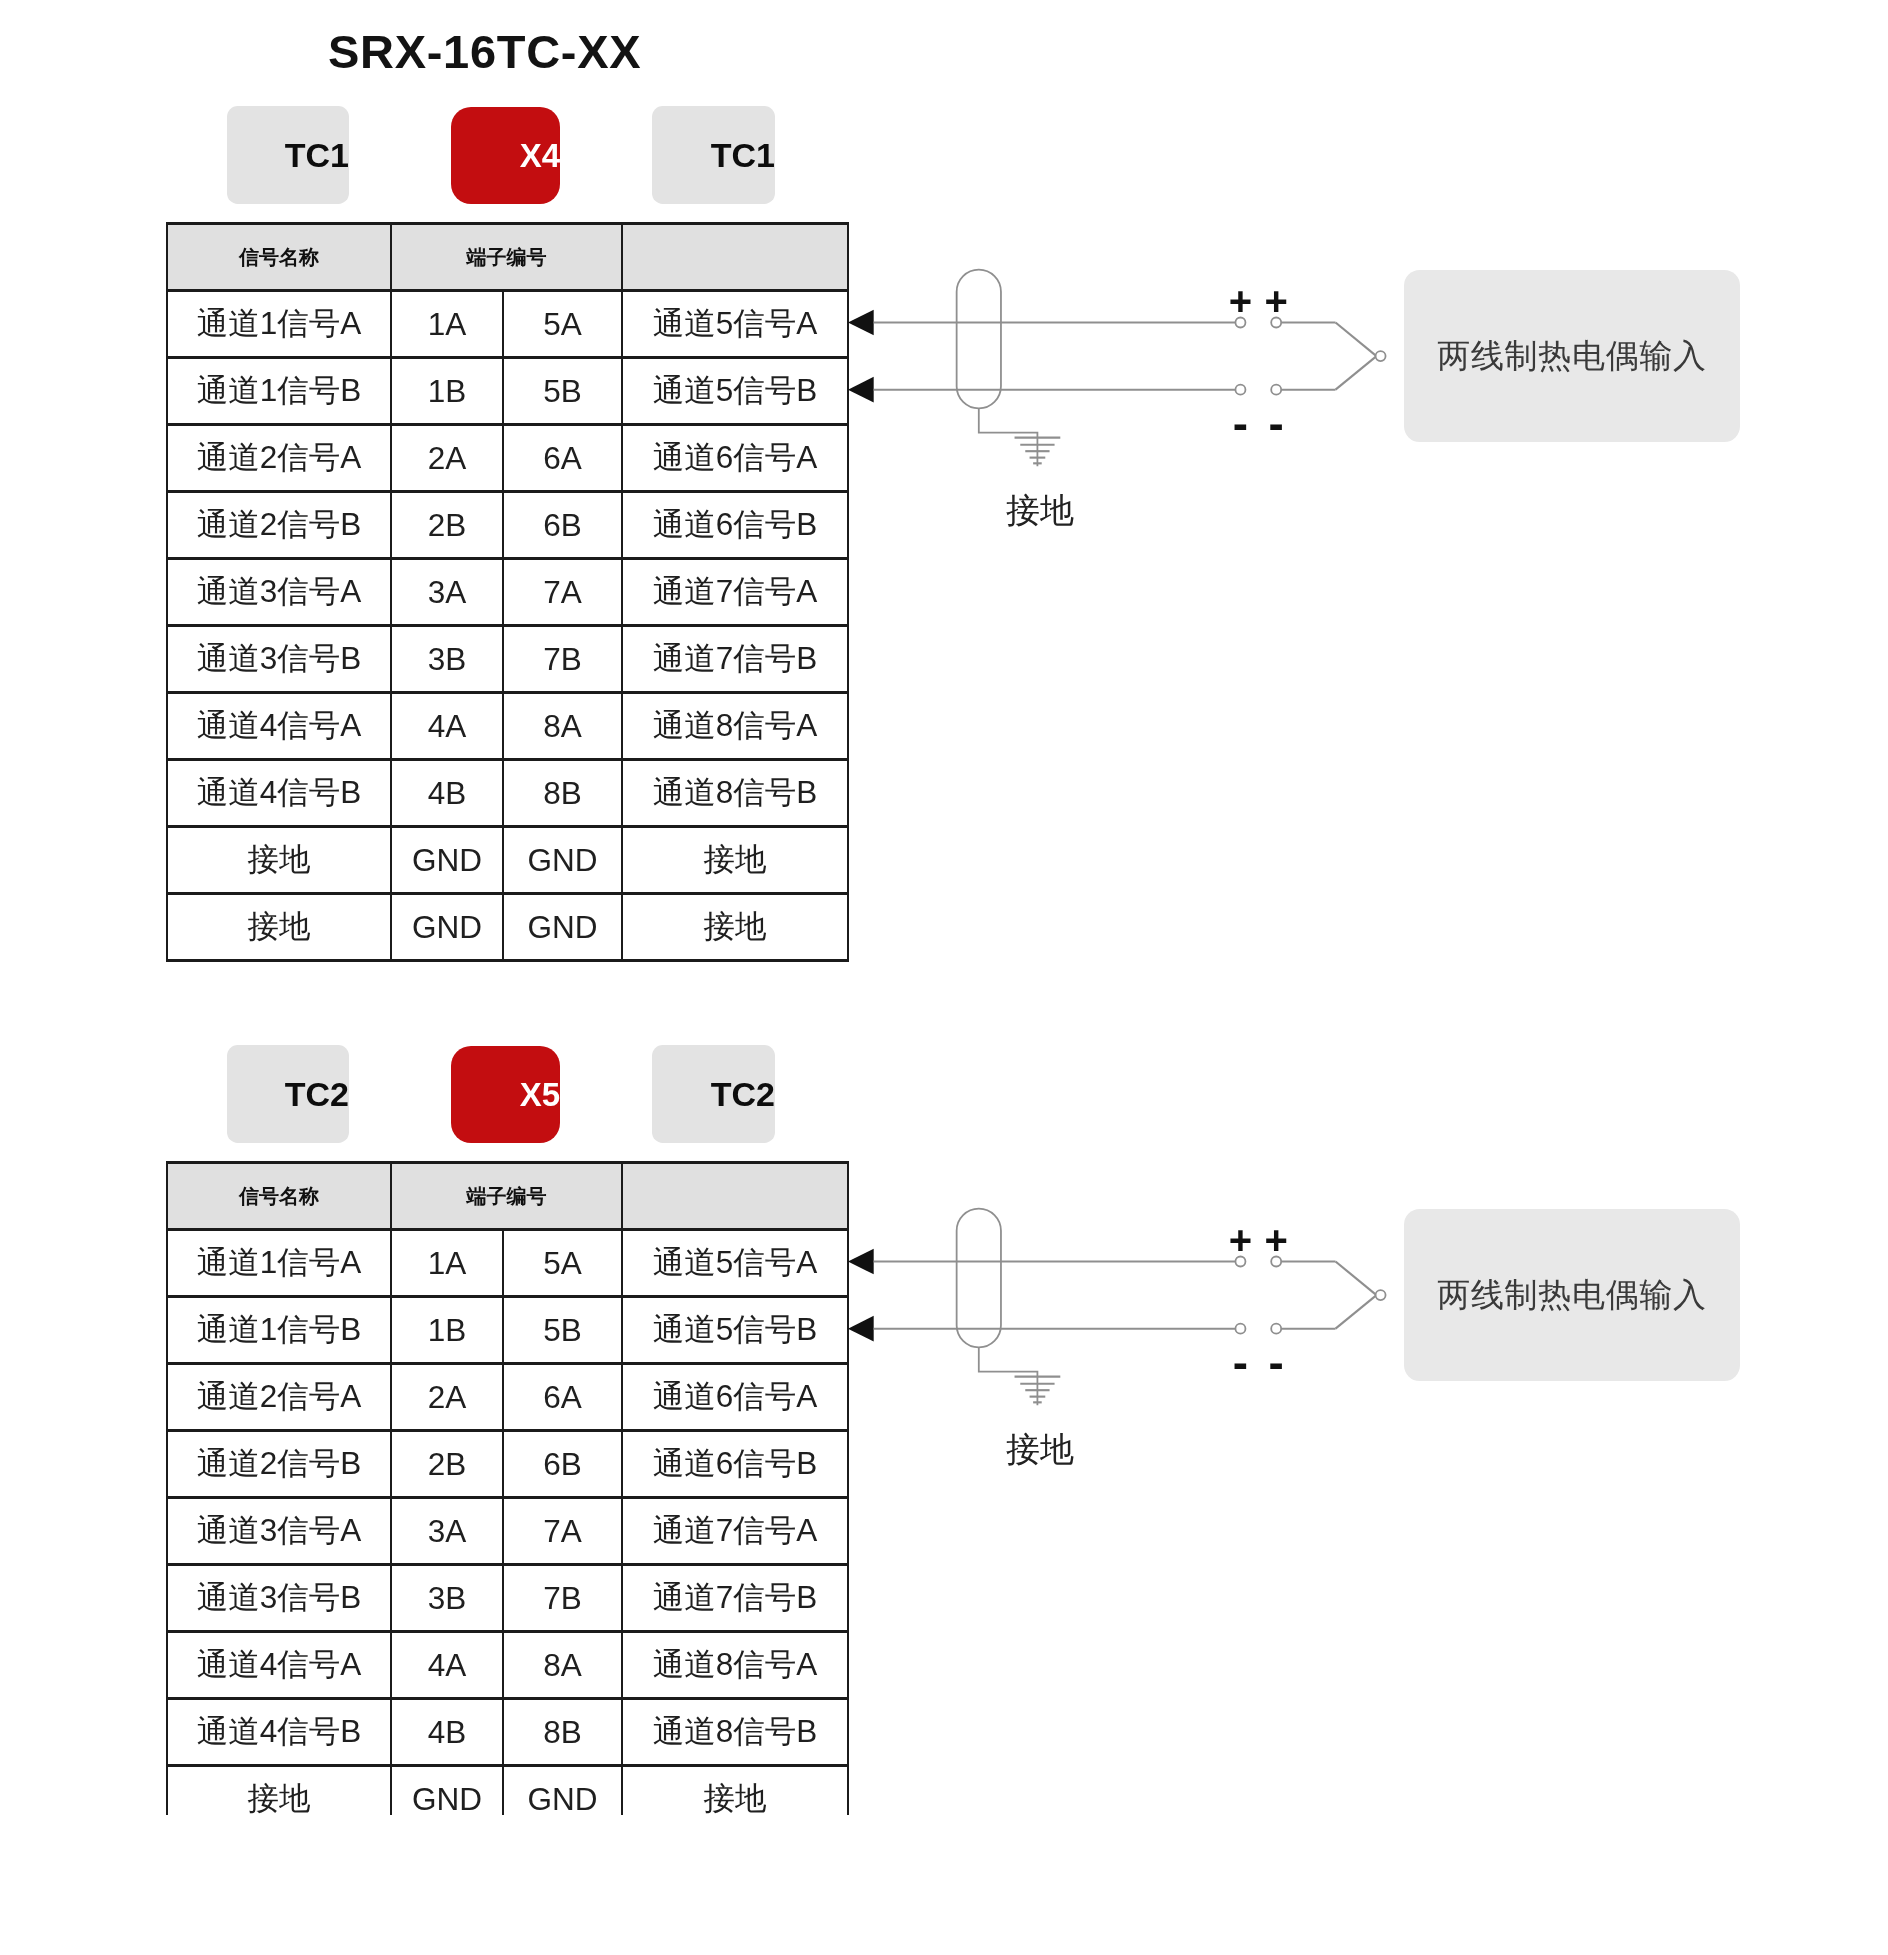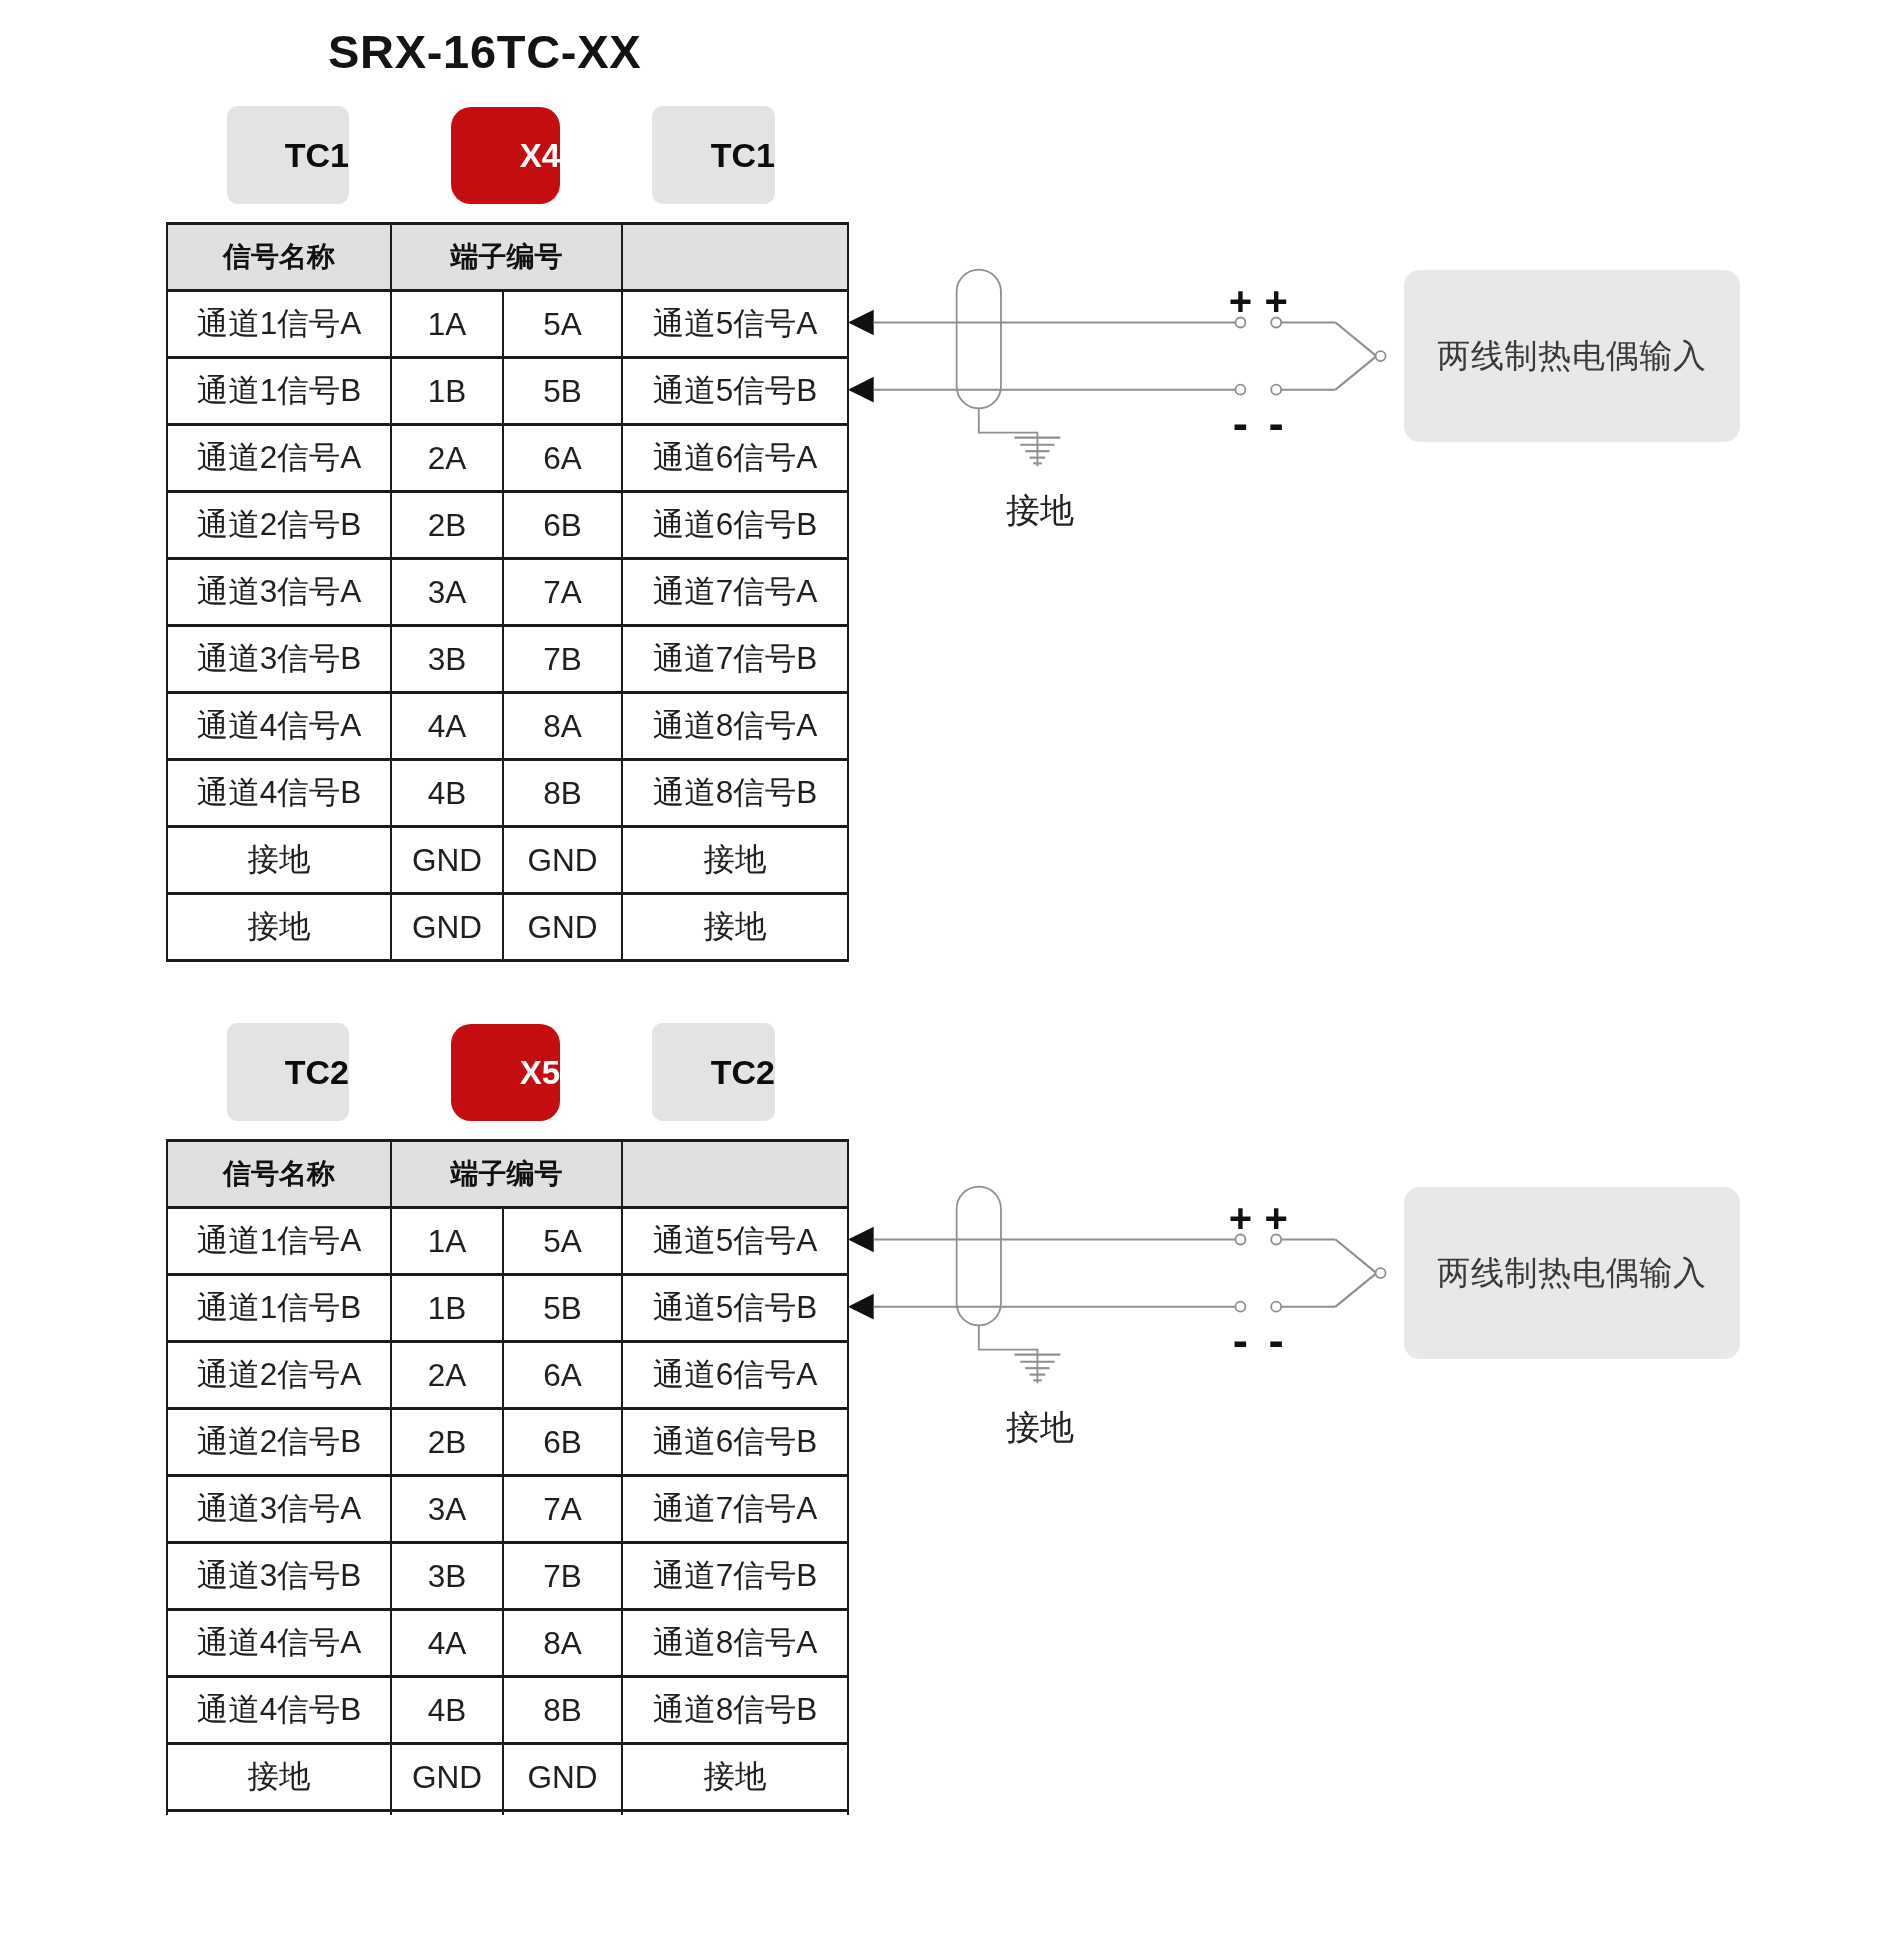--- a/index.html
+++ b/index.html
@@ -18,21 +18,21 @@
   .badge.b-mid{left:451px;width:109px;top:107px;height:97px;font-size:33px;}
   .badge.b-right{left:652px;width:123px;}
 
   
   table.tbl{position:absolute;left:166px;top:222px;width:680px;border-collapse:collapse;table-layout:fixed;}
   table.tbl th,table.tbl td{
     border:2.1px solid #1b1b1b;border-top-width:3.6px;border-bottom-width:3.6px;
     height:67px;text-align:center;vertical-align:middle;padding:0;
     font-size:31.5px;color:#1f1f1f;background:#ffffff;box-sizing:border-box;
     white-space:nowrap;overflow:hidden;}
-  table.tbl th{background:#e0e0e0;font-weight:bold;font-size:28px;color:#111111;}
+  table.tbl th{background:#e0e0e0;font-weight:bold;font-size:20px;color:#111111;}
 
   
   .svg-diagram{position:absolute;left:846px;top:236px;width:909px;height:336px;}
 
   .ground-label{position:absolute;left:979px;top:488px;width:122px;text-align:center;
                 font-size:34px;color:#222222;font-family:"Liberation Serif","DejaVu Serif",serif;}
 
   .input-box{position:absolute;left:1404px;top:270px;width:336px;height:172px;background:#e8e8e8;
              border-radius:15.7px;display:flex;align-items:center;justify-content:center;}
   .input-box .lbl{font-size:33px;color:#3a3a3a;letter-spacing:0.7px;text-align:center;}
@@ -169,21 +169,21 @@
       <text x="601" y="284" text-anchor="middle" font-size="64" class="plus-minus">-</text>
     </svg>
 
     <div class="ground-label">接地</div>
 
     <div class="input-box">
       <span class="lbl">两线制热电偶输入</span>
     </div>
   </div>
 
-  <div class="section" style="top:917px;">
+  <div class="section" style="top:939px;">
 
     <div class="badge b-left">
         <span>TC2</span>
       </div>
     <div class="badge red b-mid">
         <span>X5</span>
       </div>
     <div class="badge b-right">
         <span>TC2</span>
       </div>

